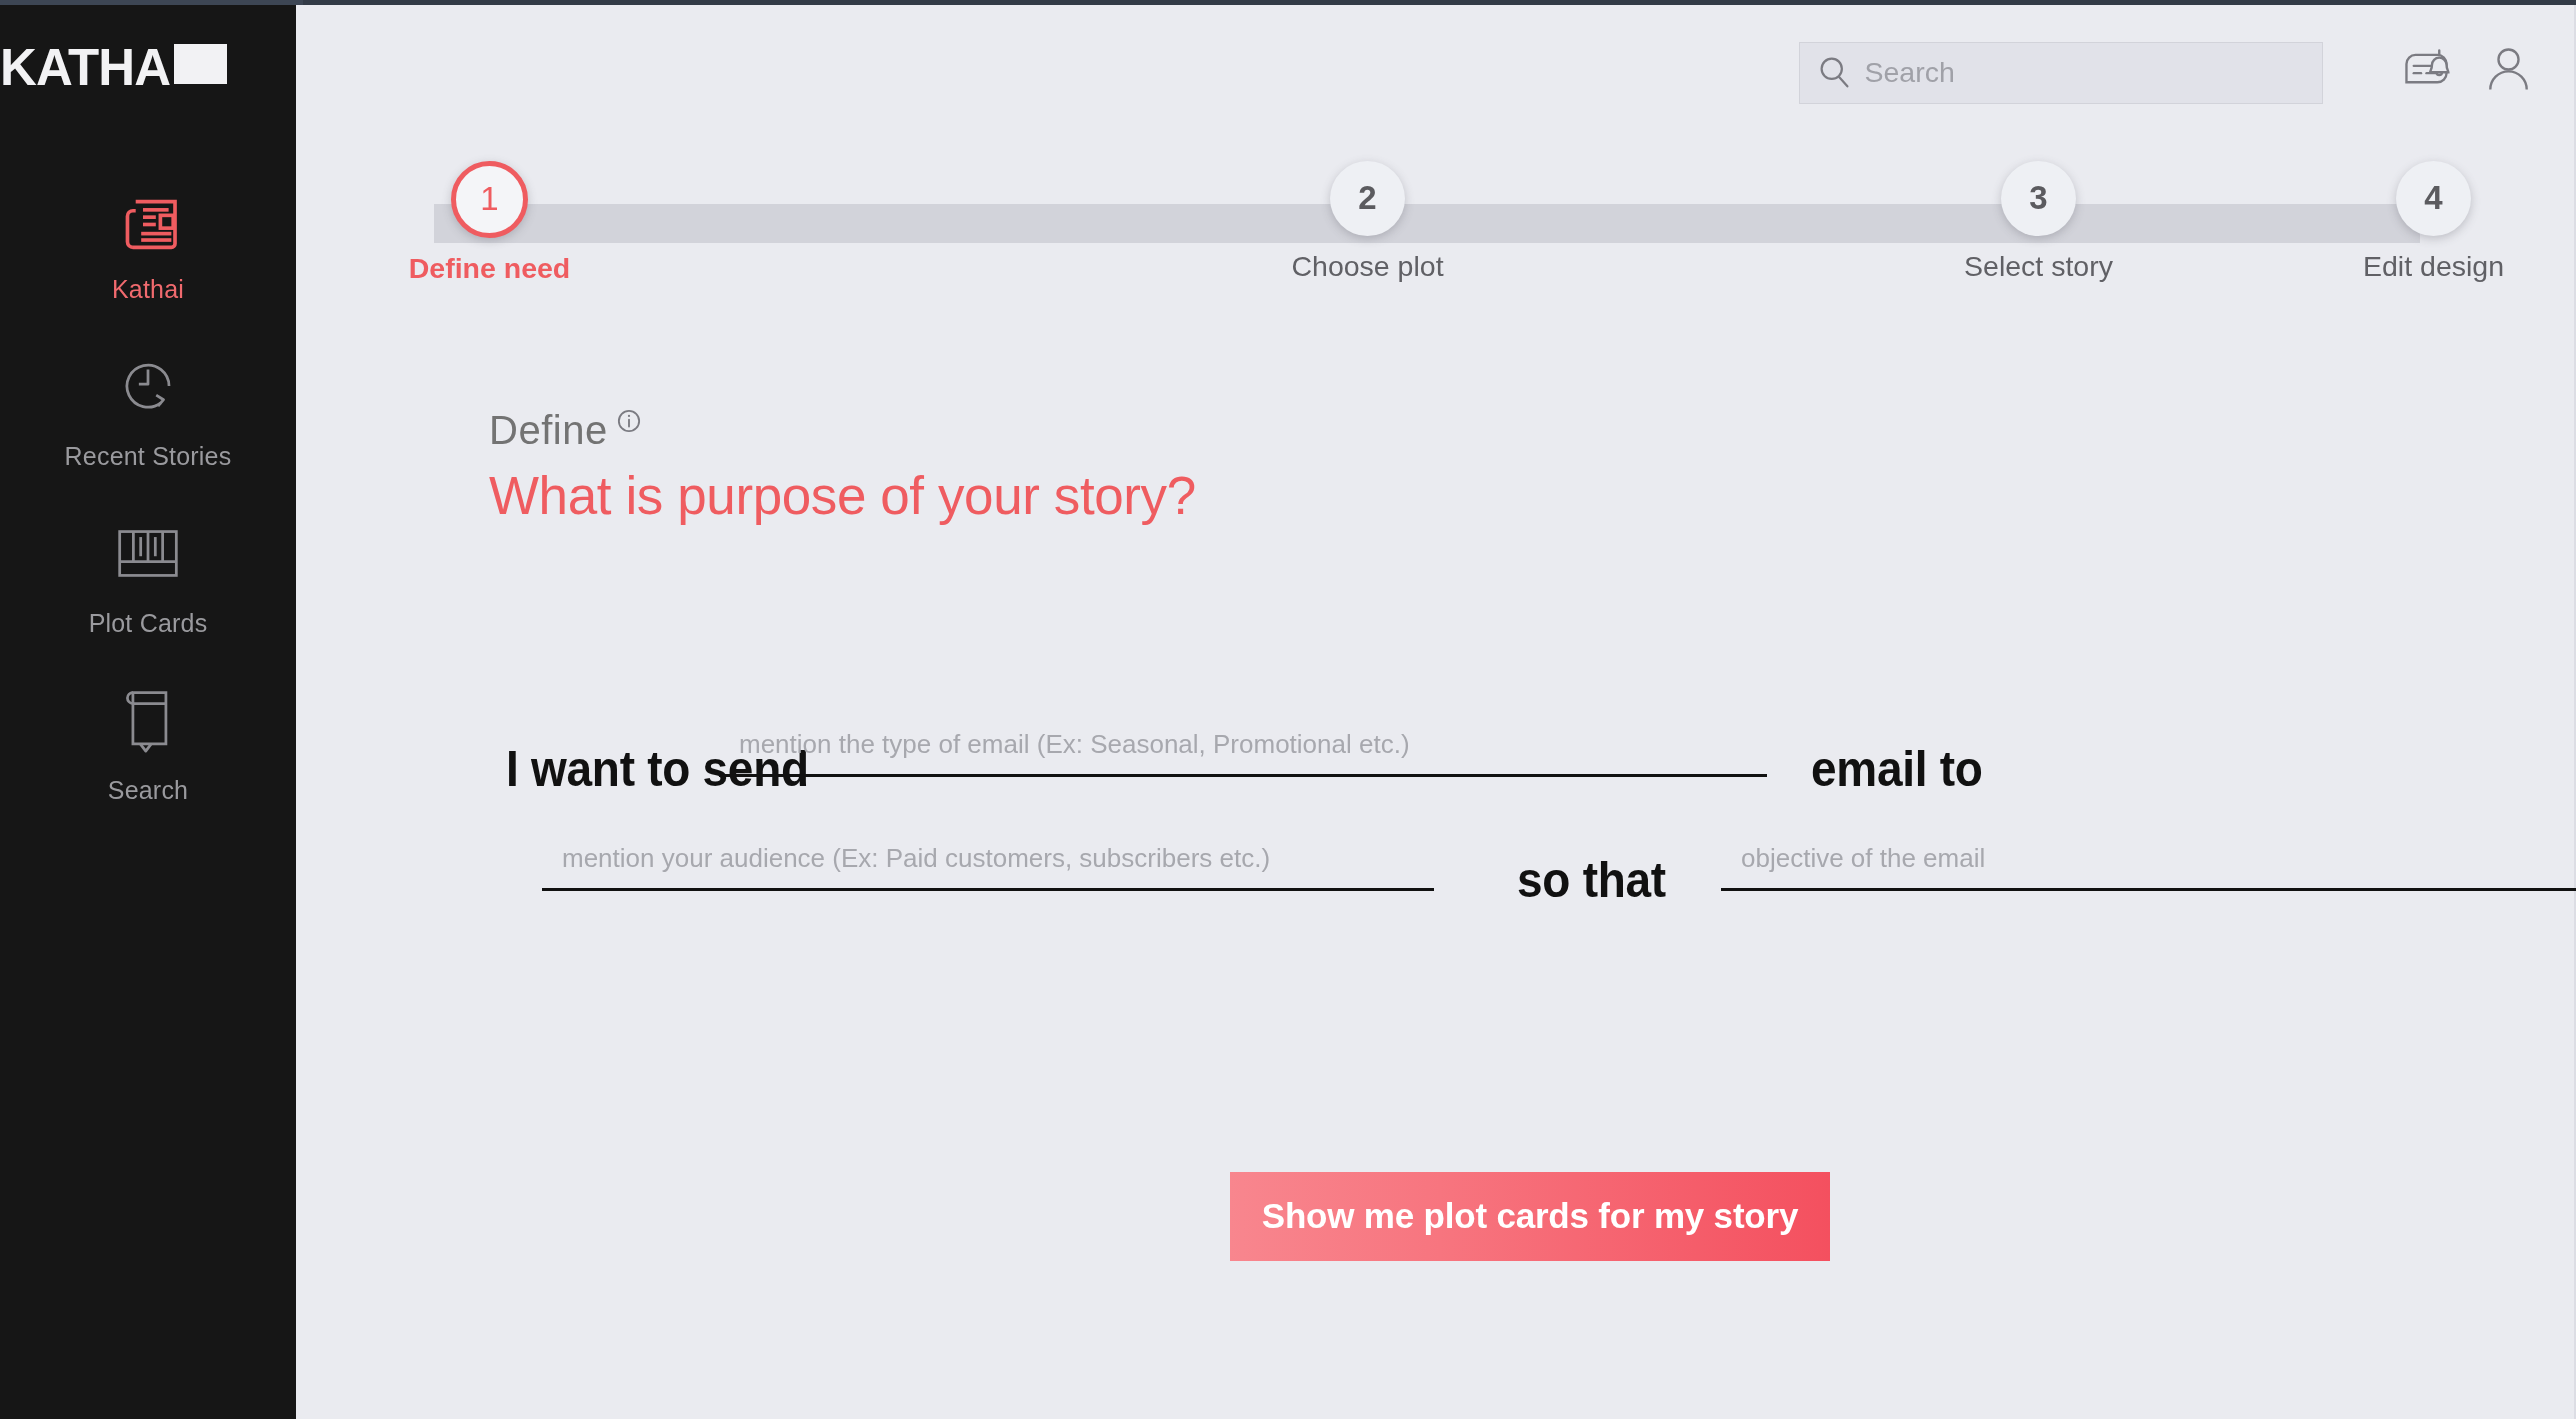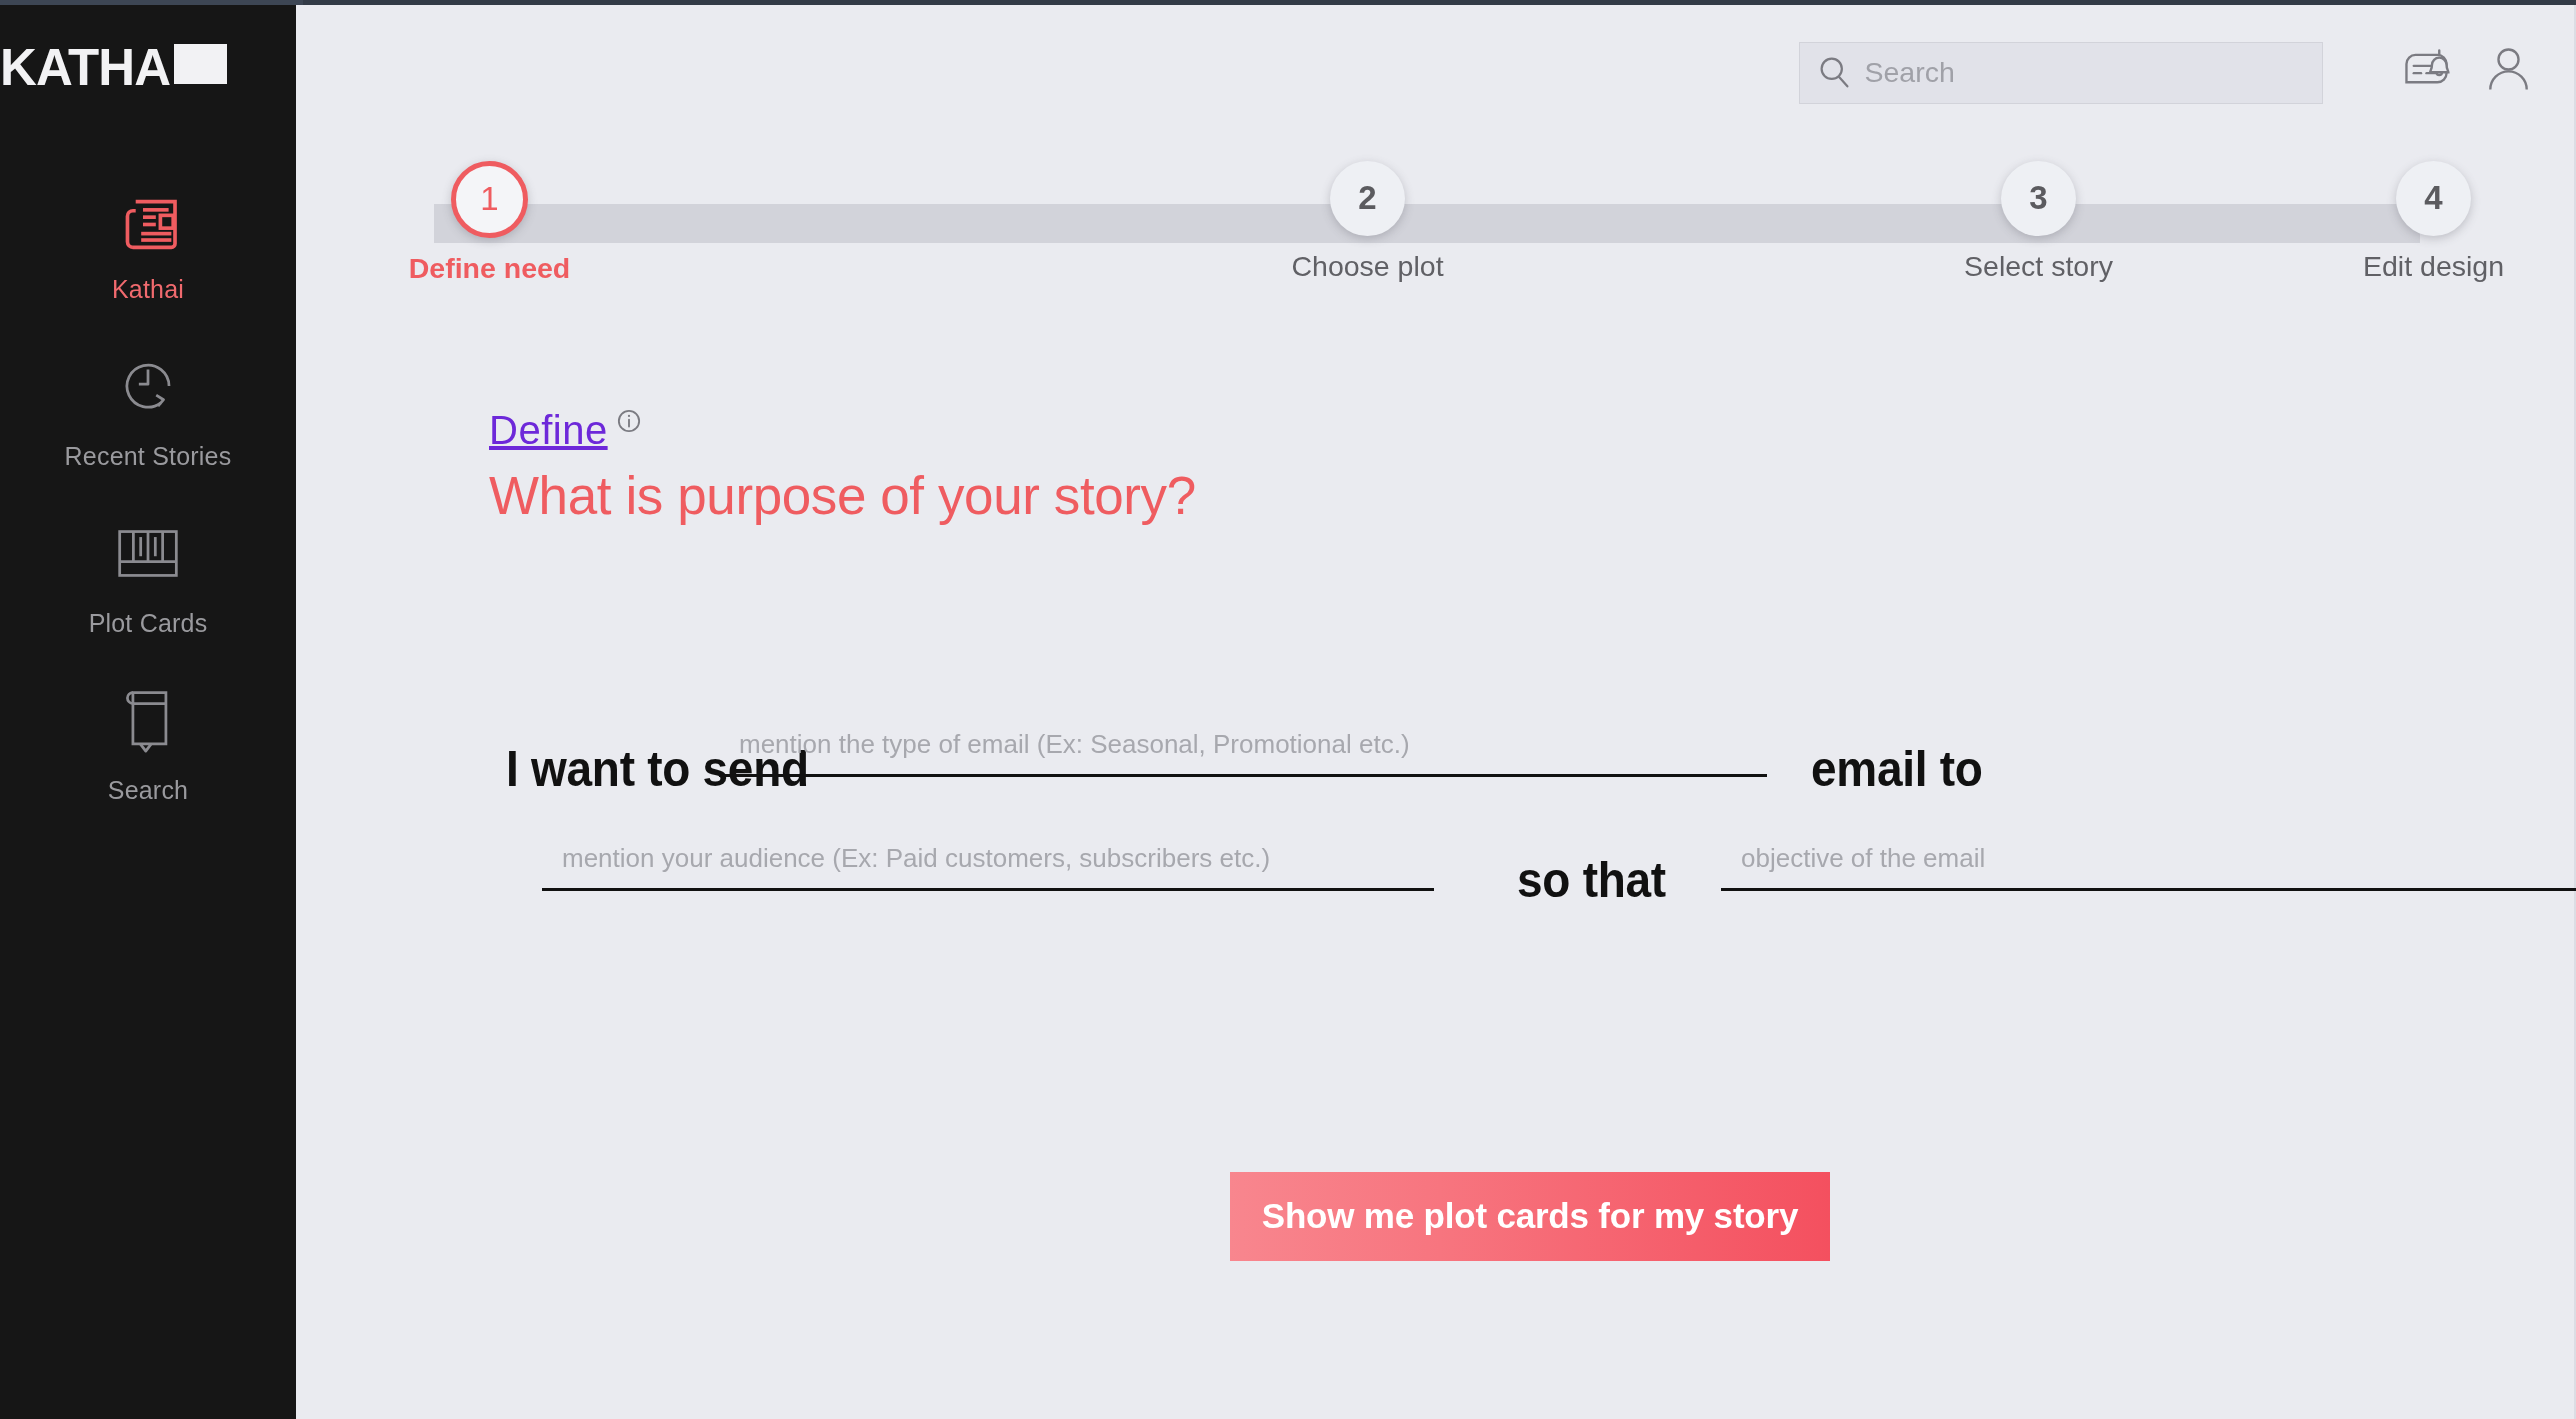--- a/index.html
+++ b/index.html
@@ -154,21 +154,21 @@
   .step-2 { left: 1717px; }
   .step-3 { left: 2390px; }
   .step-4 { left: 3061px; }
 
   
   .define-head {
     position: absolute; left: 193px; top: 403px;
     display: flex; align-items: flex-start;
   }
   .define-word {
-    font-size: 40px; color: #6d28d9; letter-spacing: 0.5px; text-decoration: underline;
+    font-size: 40px; color: #737373; letter-spacing: 0.5px;
   }
   .info-icon { margin-left: 9.2px; margin-top: 1.8px; }
   .question {
     position: absolute; left: 193px; top: 460px;
     font-size: 53px; font-weight: normal; color: #ef5c60;
     letter-spacing: -0.4px;
   }
 
   
   .form-row { position: absolute; }

